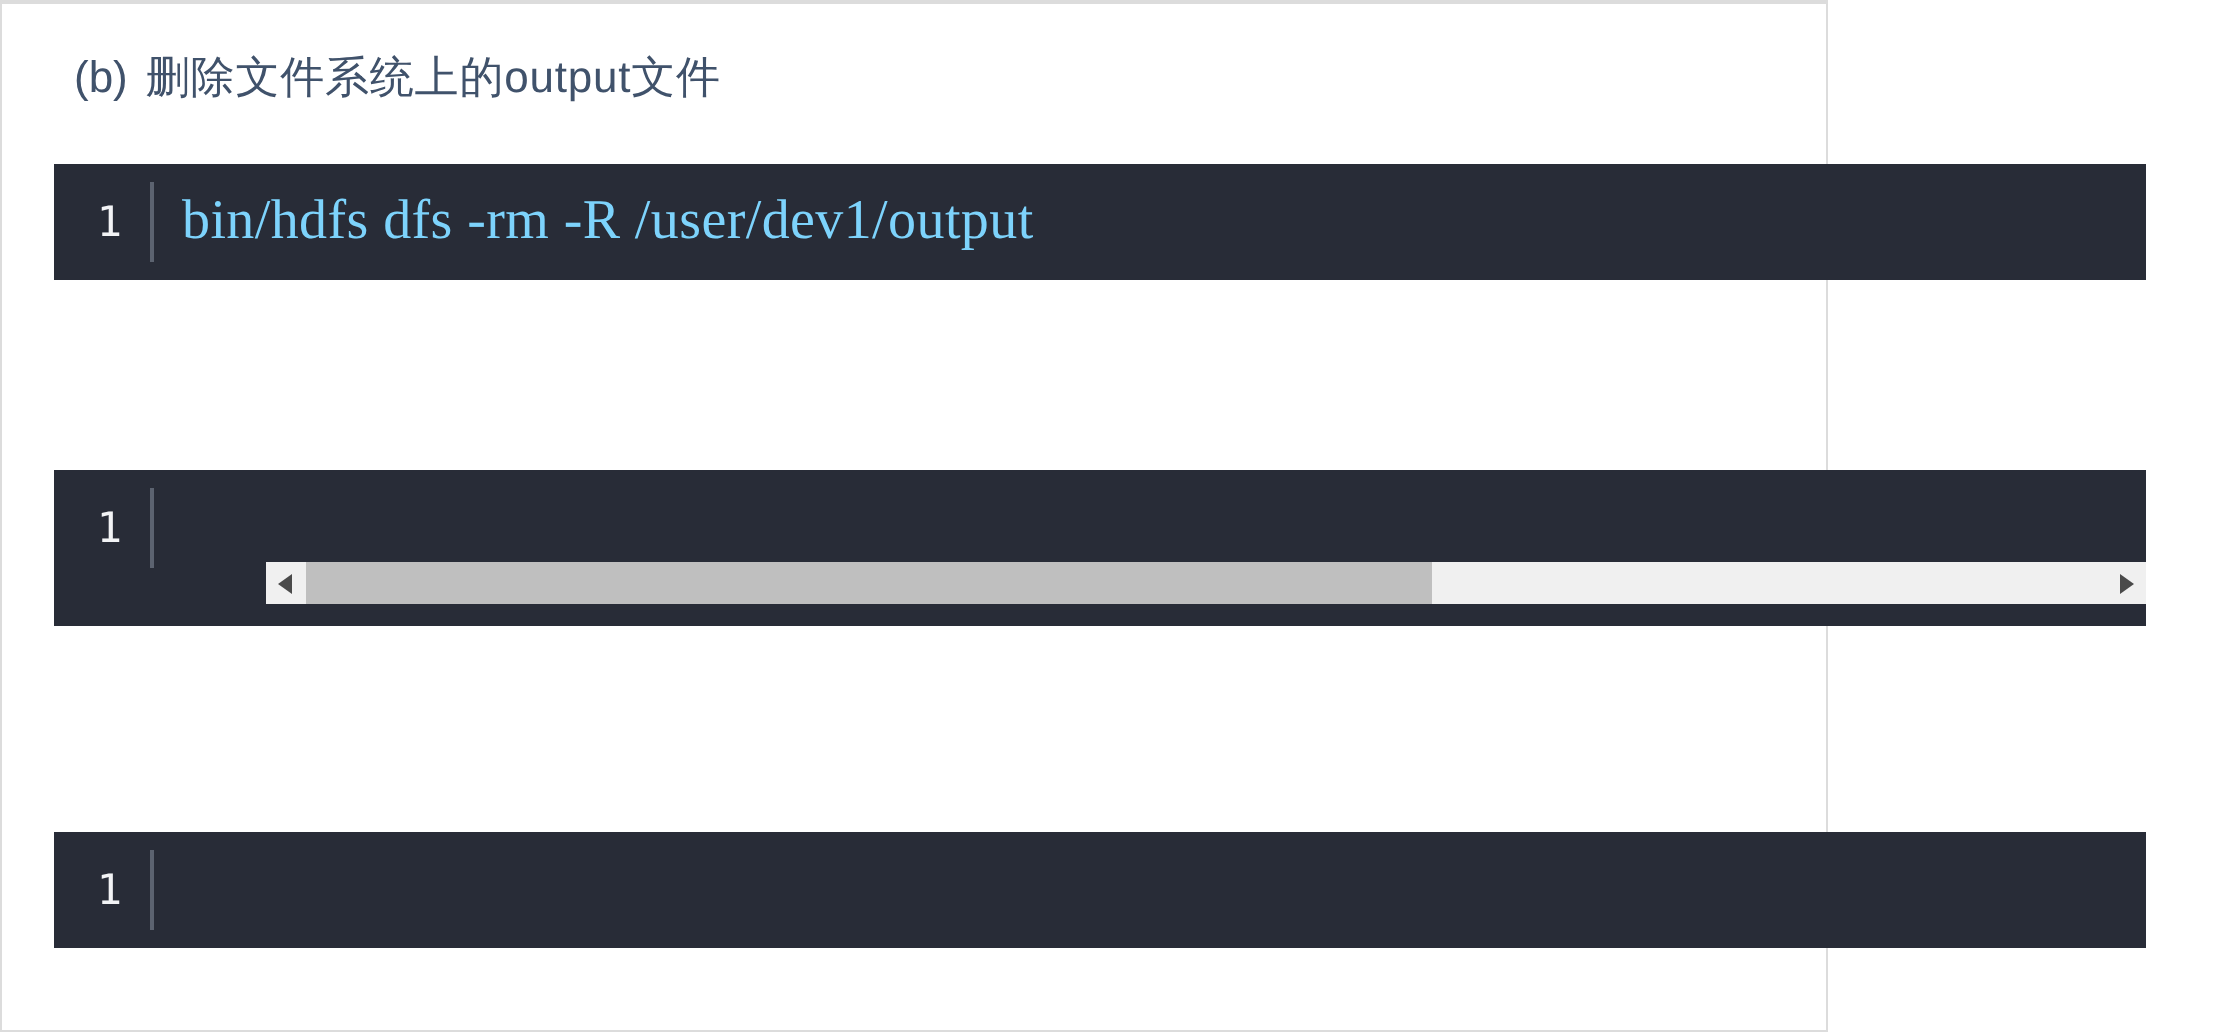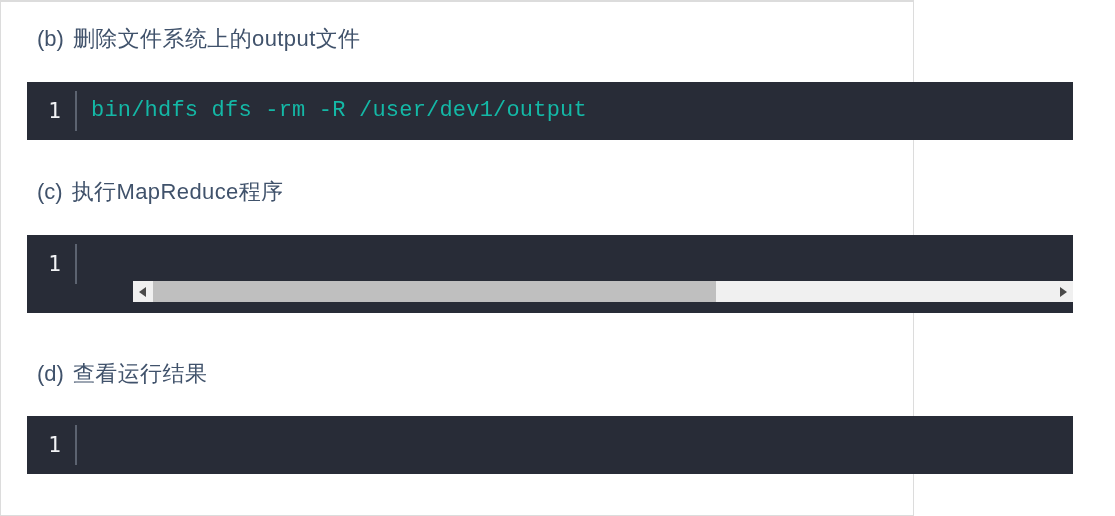--- a/index.html
+++ b/index.html
@@ -75,23 +75,23 @@
     user-select: none;
   }
   .divider {
     width: 2px;
     height: 40px;
     background: #5c6370;
     margin-right: 14px;
     flex: 0 0 auto;
   }
   .code-text {
-    color: #14b8a6;
-    font-family: Liberation Mono, monospace;
-    font-size: 22px;
+    color: #7dd3fc;
+    font-family: Liberation Serif, serif;
+    font-size: 28px;
     line-height: 1;
     letter-spacing: 0.2px;
     white-space: pre;
     overflow: hidden;
   }
 
   
   .scrollbar {
     position: absolute;
     left: 106px;
@@ -138,23 +138,20 @@
   </div>
 
   <div class="codeblock" id="cb-1">
     <div class="code-row">
       <div class="linenum">1</div>
       <div class="divider"></div>
       <div class="code-text">bin/hdfs dfs -rm -R /user/dev1/output</div>
     </div>
   </div>
 
-  <div class="heading" id="h-c">
-    <span class="marker">(c)</span><span class="gap"></span><span>执行MapReduce程序</span>
-  </div>
 
   <div class="codeblock" id="cb-2">
     <div class="code-row">
       <div class="linenum">1</div>
       <div class="divider"></div>
     </div>
     <div class="scrollbar">
       <div class="sb-arrow">
         <svg width="10" height="12" viewBox="0 0 10 12" aria-hidden="true">
           <polygon points="8,1 8,11 1,6" fill="#4a4a4a"></polygon>
@@ -164,23 +161,20 @@
         <div class="sb-thumb"></div>
       </div>
       <div class="sb-arrow">
         <svg width="10" height="12" viewBox="0 0 10 12" aria-hidden="true">
           <polygon points="2,1 2,11 9,6" fill="#4a4a4a"></polygon>
         </svg>
       </div>
     </div>
   </div>
 
-  <div class="heading" id="h-d">
-    <span class="marker">(d)</span><span class="gap"></span><span>查看运行结果</span>
-  </div>
 
   <div class="codeblock" id="cb-3">
     <div class="code-row">
       <div class="linenum">1</div>
       <div class="divider"></div>
     </div>
   </div>
 
 </div>
 

